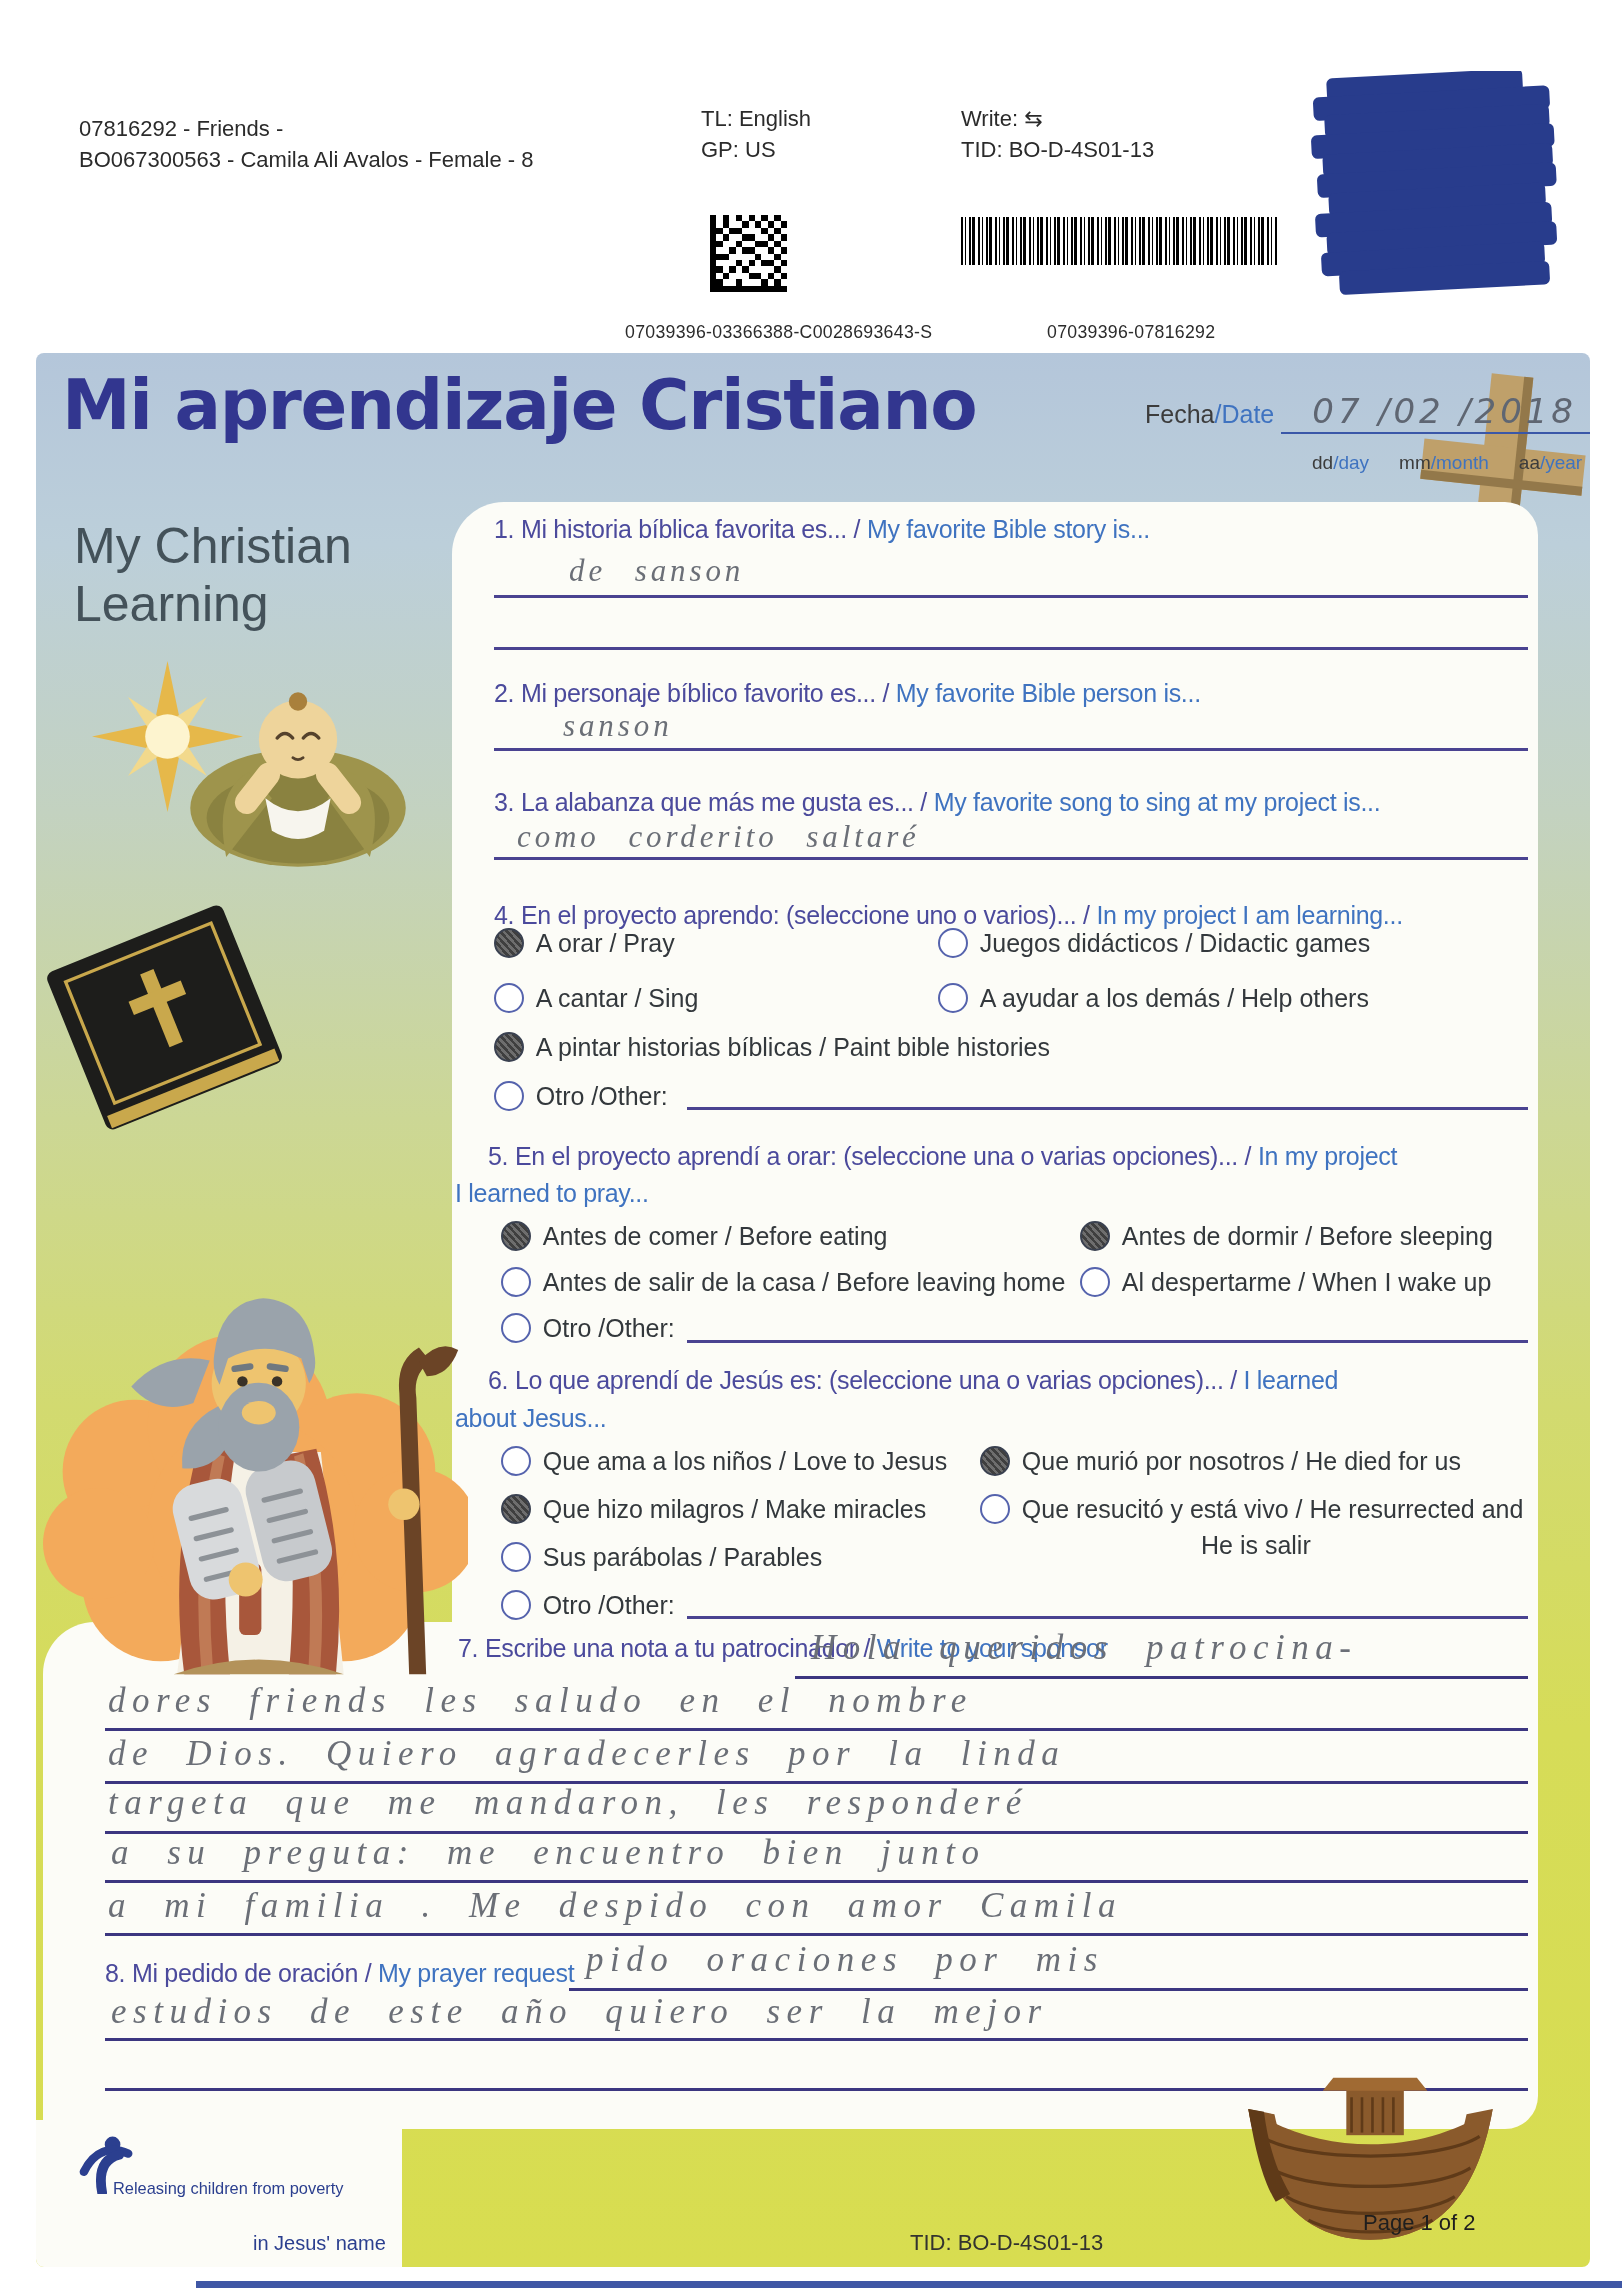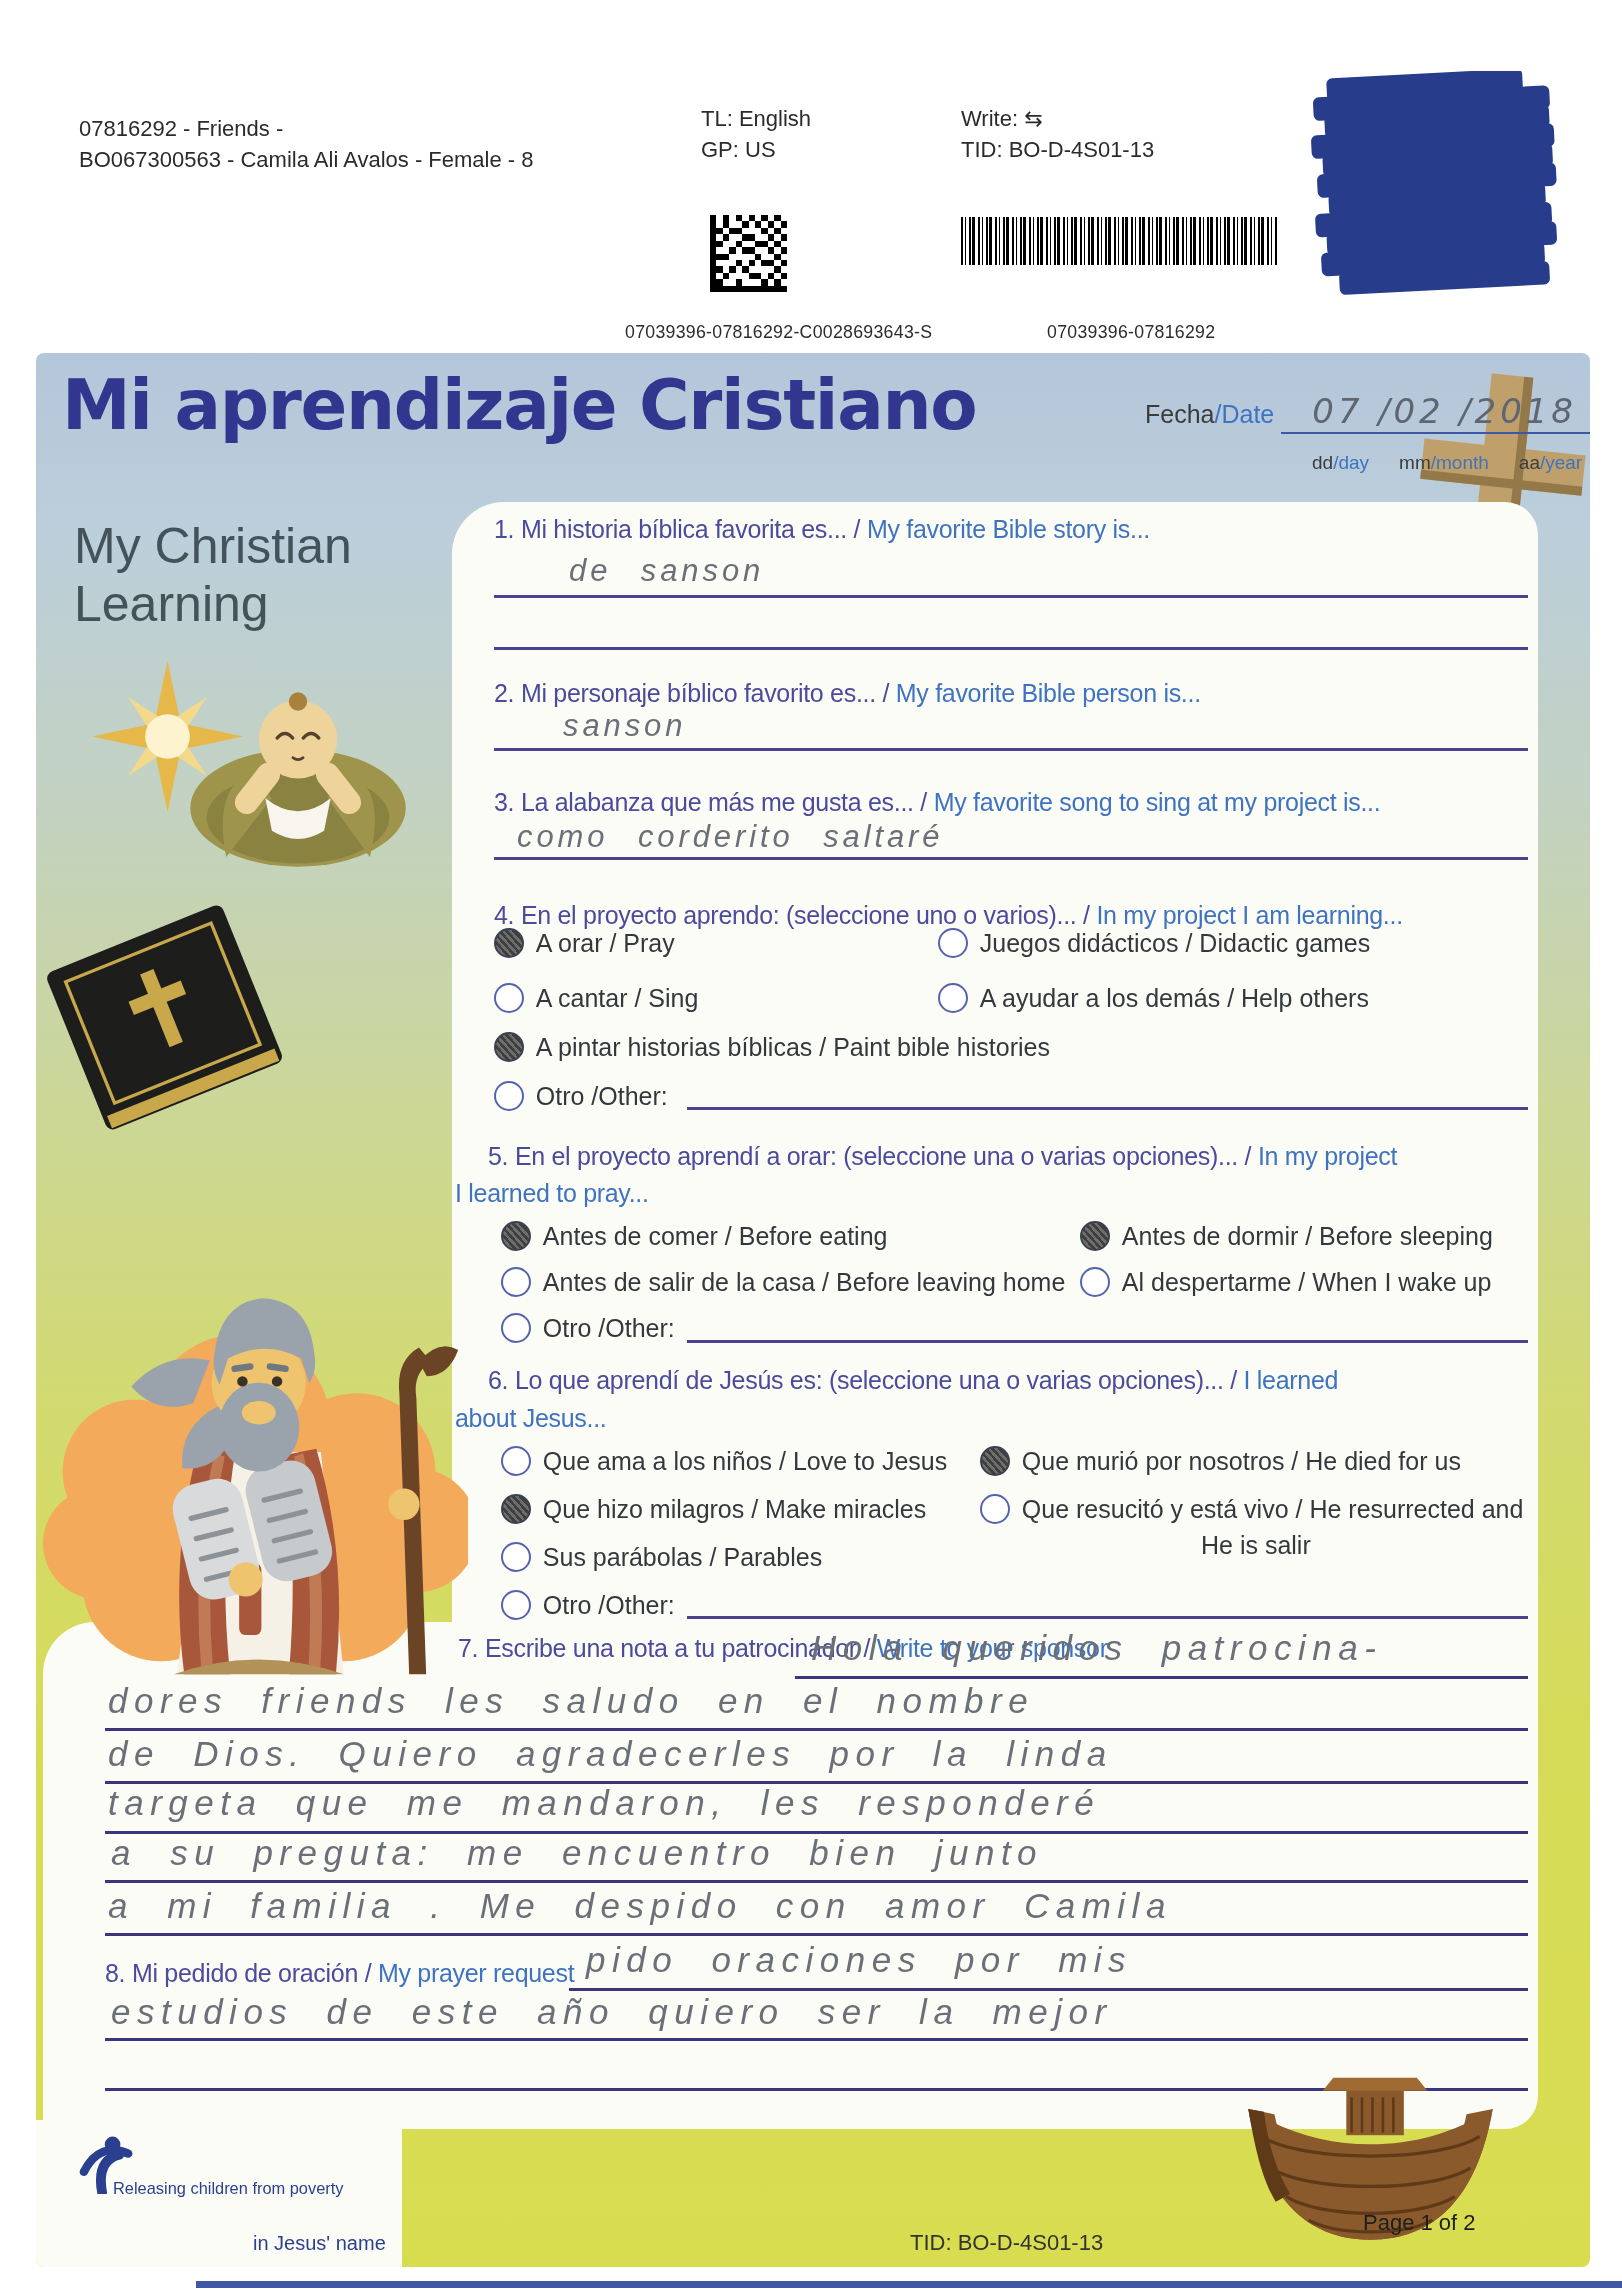--- a/index.html
+++ b/index.html
@@ -24,21 +24,21 @@
     border-bottom:2.6px solid #3a57a8;min-width:314px;margin-left:3.9px;padding:0 2.6px 1.3px 6.5px;letter-spacing:3.9px;}
   .date-hints{position:absolute;left:1276px;top:99px;font-size:19px;display:flex;gap:30px;white-space:nowrap;}
   .hint-b{color:#3c3c3c;} .hint-l{color:#3f73c0;text-align:center;}
   .panel{position:absolute;background:#fcfcf7;}
   .panel-a{left:416px;top:149px;width:1086px;height:1130px;border-radius:52px 33px 0 0;}
   .panel-b{left:6.5px;top:1269px;width:1495px;height:507px;border-radius:52px 0 33px 0;}
   .panel-c{left:0;top:1767px;width:366px;height:147px;}
   
   .q{position:absolute;font-size:25px;letter-spacing:-0.3px;white-space:nowrap;}
   .q .es{color:#4b4a9c;} .q .en{color:#3f73c0;}
-  .hw{position:absolute;font-family:Liberation Sans, sans-serif;font-style:italic;color:#6b6f77;white-space:nowrap;}
+  .hw{position:absolute;font-family:Liberation Serif, serif;font-style:italic;color:#6b6f77;white-space:nowrap;}
   .hw-ans{font-size:31px;letter-spacing:3.9px;word-spacing:17px;}
   .hw-letter{font-size:35px;letter-spacing:6.5px;word-spacing:17px;}
   .uline{position:absolute;height:2.6px;background:#4a4391;}
   .uline.letter{height:3.3px;background:#3c3680;}
   .opt{position:absolute;display:flex;align-items:center;gap:11.8px;white-space:nowrap;}
   .radio{width:26px;height:26px;border:2.6px solid #5563ad;border-radius:50%;background:#fff;flex:0 0 auto;}
   .radio.checked{background:repeating-linear-gradient(48deg,#6e6e6e 0 2.6px,#3f3f3f 2.6px 5.2px);border-color:#3a4150;}
   .olabel{font-size:25px;color:#33383c;}
   .olabel2{position:absolute;font-size:25px;color:#33383c;white-space:nowrap;}
   
@@ -108,21 +108,21 @@
     <rect x="2" y="9" width="1" height="1" fill="#000"></rect>
       <rect x="6" y="9" width="1" height="1" fill="#000"></rect>
       <rect x="7" y="9" width="1" height="1" fill="#000"></rect>
       <rect x="9" y="9" width="1" height="1" fill="#000"></rect>
     <rect x="1" y="10" width="1" height="1" fill="#000"></rect>
       <rect x="4" y="10" width="1" height="1" fill="#000"></rect>
       <rect x="8" y="10" width="1" height="1" fill="#000"></rect>
       <rect x="10" y="10" width="1" height="1" fill="#000"></rect>
   </svg>
 </div>
-<div class="code-label" style="left:625px;top:322px">07039396-07816292-C0028693643-S</div>
+<div class="code-label" style="left:625px;top:322px">07039396-03366388-C0028693643-S</div>
 <div class="barcode"></div>
 <div class="code-label" style="left:1047px;top:322px">07039396-07816292</div>
 
 <svg class="scribble" width="281" height="252" viewBox="0 0 430 385">
   <g fill="#283c8c" transform="rotate(-3 215 192)">
     <rect x="42" y="2" width="300" height="36" rx="9"></rect>
     <rect x="20" y="30" width="362" height="36" rx="9"></rect>
     <rect x="36" y="58" width="344" height="36" rx="9"></rect>
     <rect x="14" y="88" width="372" height="36" rx="9"></rect>
     <rect x="30" y="118" width="352" height="36" rx="9"></rect>

